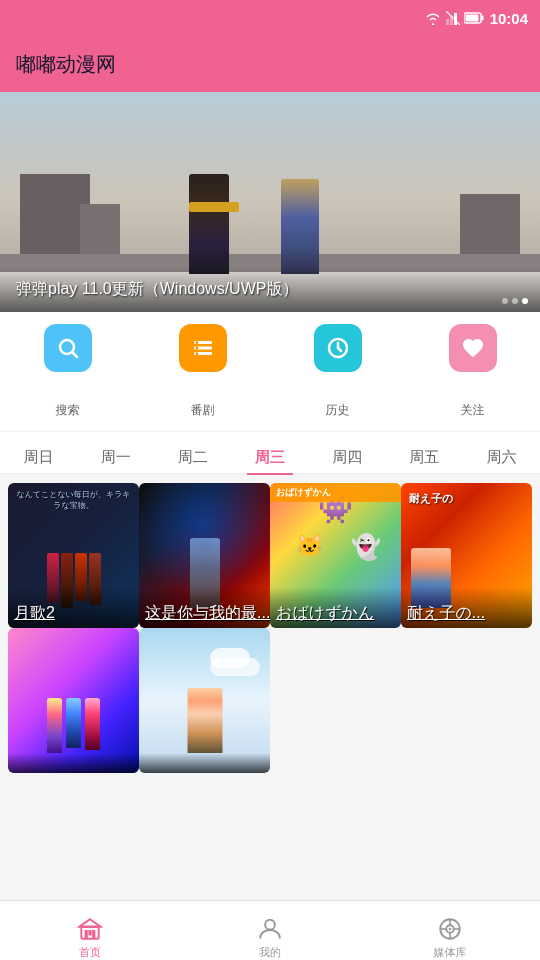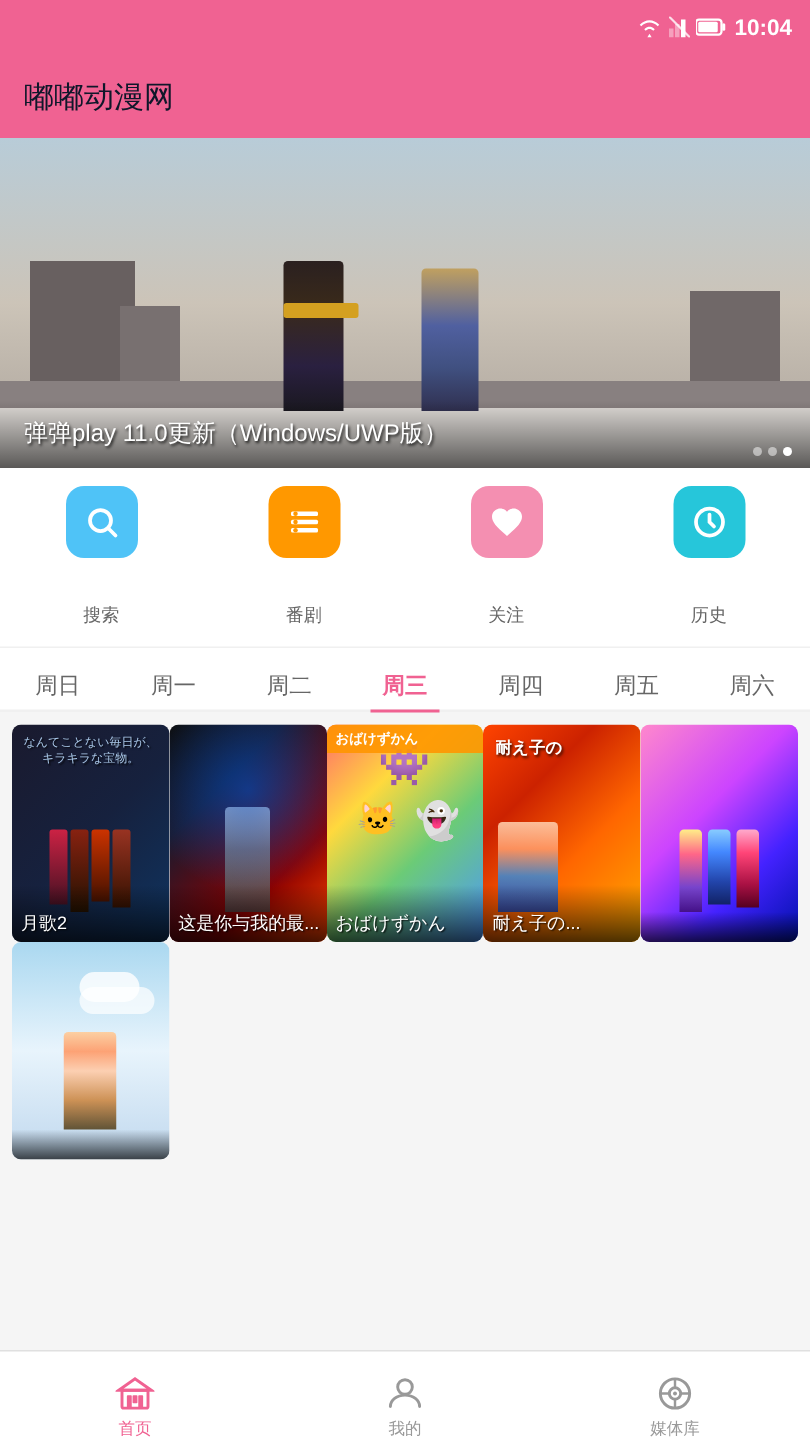--- a/index.html
+++ b/index.html
@@ -139,21 +139,21 @@
       right: 0;
       height: 2px;
       background: #f06292;
     }
 
     
     .anime-grid {
       background: #f5f5f5;
       padding: 8px;
       display: grid;
-      grid-template-columns: repeat(5, 1fr);
+      grid-template-columns: repeat(4, 1fr);
       gap: 0;
       overflow: hidden;
     }
     .anime-card {
       border-radius: 6px;
       overflow: hidden;
       position: relative;
       cursor: pointer;
       height: 145px;
     }
@@ -182,26 +182,27 @@
     .anime-title-bar {
       position: absolute;
       bottom: 0;
       left: 0;
       right: 0;
       background: linear-gradient(transparent, rgba(0,0,0,0.7));
       padding: 16px 6px 4px;
     }
     .anime-title {
       color: white;
-      font-size: 12px;
+      font-size: 16px;
       font-weight: 500;
       text-shadow: 1px 1px 1px rgba(0,0,0,0.8);
       overflow: hidden;
       text-overflow: ellipsis;
       white-space: nowrap;
+      text-decoration: underline;
     }
 
     
     .bottom-nav {
       position: absolute;
       bottom: 0;
       left: 0;
       right: 0;
       background: white;
       height: 60px;
@@ -323,36 +324,36 @@
         <rect x="3" y="16" width="18" height="3" rx="1" fill="white"></rect>
         <circle cx="6" cy="6.5" r="1.5" fill="#ff9800"></circle>
         <circle cx="6" cy="12" r="1.5" fill="#ff9800"></circle>
         <circle cx="6" cy="17.5" r="1.5" fill="#ff9800"></circle>
       </svg>
     </div>
     <span class="quick-nav-label">番剧</span>
   </div>
 
   <div class="quick-nav-item">
-    <div class="quick-nav-icon icon-follow">
-      <svg class="icon-svg" viewBox="0 0 24 24">
-        <path d="M12 21.35l-1.45-1.32C5.4 15.36 2 12.28 2 8.5 2 5.42 4.42 3 7.5 3c1.74 0 3.41.81 4.5 2.09C13.09 3.81 14.76 3 16.5 3 19.58 3 22 5.42 22 8.5c0 3.78-3.4 6.86-8.55 11.54L12 21.35z" fill="white"></path>
-      </svg>
-    </div>
-    <span class="quick-nav-label">关注</span>
-  </div>
-
-  <div class="quick-nav-item">
     <div class="quick-nav-icon icon-history">
       <svg class="icon-svg" viewBox="0 0 24 24">
         <circle cx="12" cy="12" r="9" stroke="white" stroke-width="2.5" fill="none"></circle>
         <polyline points="12,7 12,12 15,15" stroke="white" stroke-width="2.5" stroke-linecap="round" fill="none"></polyline>
       </svg>
     </div>
     <span class="quick-nav-label">历史</span>
+  </div>
+
+  <div class="quick-nav-item">
+    <div class="quick-nav-icon icon-follow">
+      <svg class="icon-svg" viewBox="0 0 24 24">
+        <path d="M12 21.35l-1.45-1.32C5.4 15.36 2 12.28 2 8.5 2 5.42 4.42 3 7.5 3c1.74 0 3.41.81 4.5 2.09C13.09 3.81 14.76 3 16.5 3 19.58 3 22 5.42 22 8.5c0 3.78-3.4 6.86-8.55 11.54L12 21.35z" fill="white"></path>
+      </svg>
+    </div>
+    <span class="quick-nav-label">关注</span>
   </div>
 </div>
 
 <div class="weekday-tabs">
   <div class="weekday-tab">周日</div>
   <div class="weekday-tab">周一</div>
   <div class="weekday-tab">周二</div>
   <div class="weekday-tab active">周三</div>
   <div class="weekday-tab">周四</div>
   <div class="weekday-tab">周五</div>

